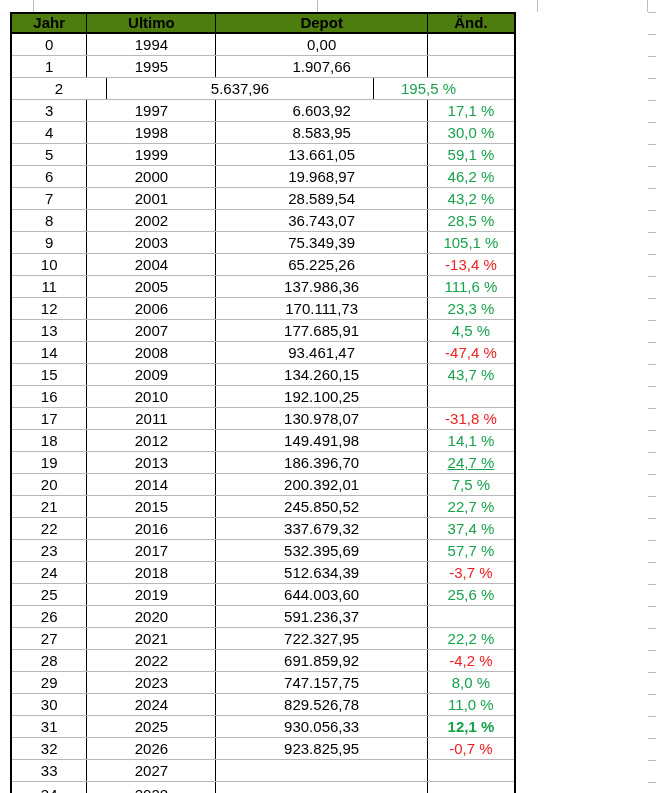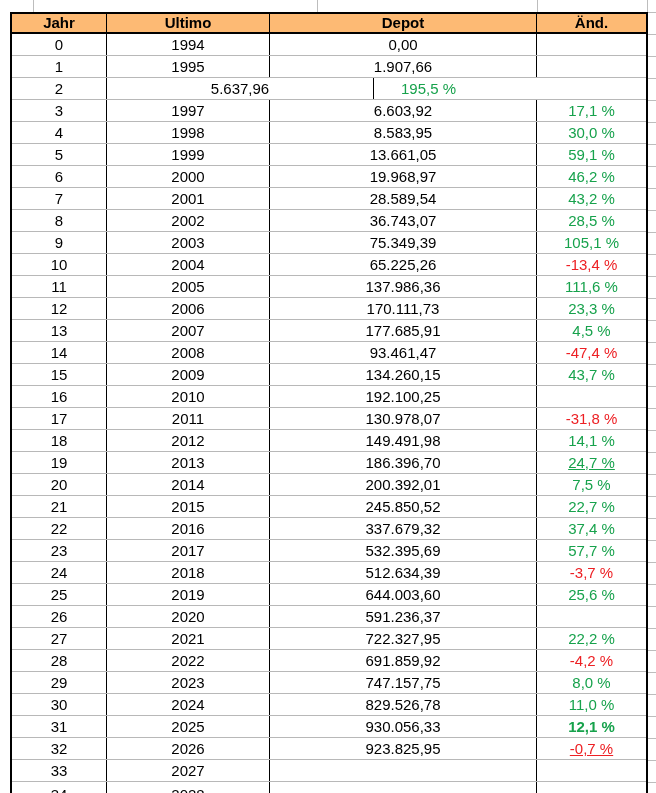--- a/index.html
+++ b/index.html
@@ -10,22 +10,22 @@
   
   #top-fragment{position:absolute;left:0;top:0;width:656px;height:12px;background:#fff}
   .gridline-v{position:absolute;top:0;width:1px;height:12px;background:#bdbdbd}
   
   #right-strip{
     position:absolute;left:648px;top:12px;width:8px;height:781px;
     background:repeating-linear-gradient(to bottom,#bdbdbd 0 1px,#ffffff 1px 22px);
   }
   
   #main-table{
-    position:absolute;left:10px;top:12px;width:638px;box-sizing:border-box;
-    border-left:2px solid #000;border-right:2px solid #000;background:#fdba74;
+    position:absolute;left:10px;top:12px;width:506px;box-sizing:border-box;
+    border-left:2px solid #000;border-right:2px solid #000;background:#4d7c0f;
   }
   .header-row{
     display:flex;height:22px;box-sizing:border-box;
     border-top:2px solid #000;border-bottom:2px solid #000;
     font-weight:bold;
   }
   .row{display:flex;height:22px;box-sizing:border-box;border-bottom:1px solid #b8b8b8;background:#fff}
   .row.partial{height:11px;border-bottom:none;overflow:hidden}
   .cell{
     box-sizing:border-box;display:flex;align-items:center;justify-content:center;
@@ -246,21 +246,21 @@
       <div class="row">
         <div class="cell col0">31</div>
         <div class="cell col1">2025</div>
         <div class="cell col2">930.056,33</div>
         <div class="cell col3" style="color: rgb(23, 162, 76); font-weight: bold;">12,1 %</div>
       </div>
       <div class="row">
         <div class="cell col0">32</div>
         <div class="cell col1">2026</div>
         <div class="cell col2">923.825,95</div>
-        <div class="cell col3" style="color: rgb(237, 32, 36); text-decoration: underline;">-0,7 %</div>
+        <div class="cell col3" style="color: rgb(237, 32, 36);">-0,7 %</div>
       </div>
       <div class="row">
         <div class="cell col0">33</div>
         <div class="cell col1">2027</div>
         <div class="cell col2"></div>
         <div class="cell col3"></div>
       </div>
       <div class="row partial">
         <div class="cell col0">34</div>
         <div class="cell col1">2028</div>

